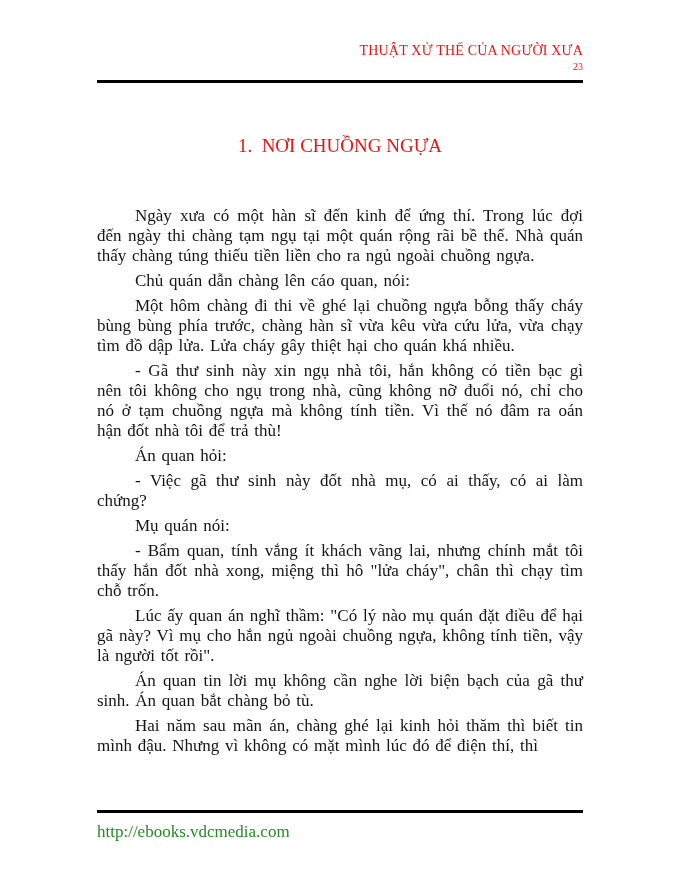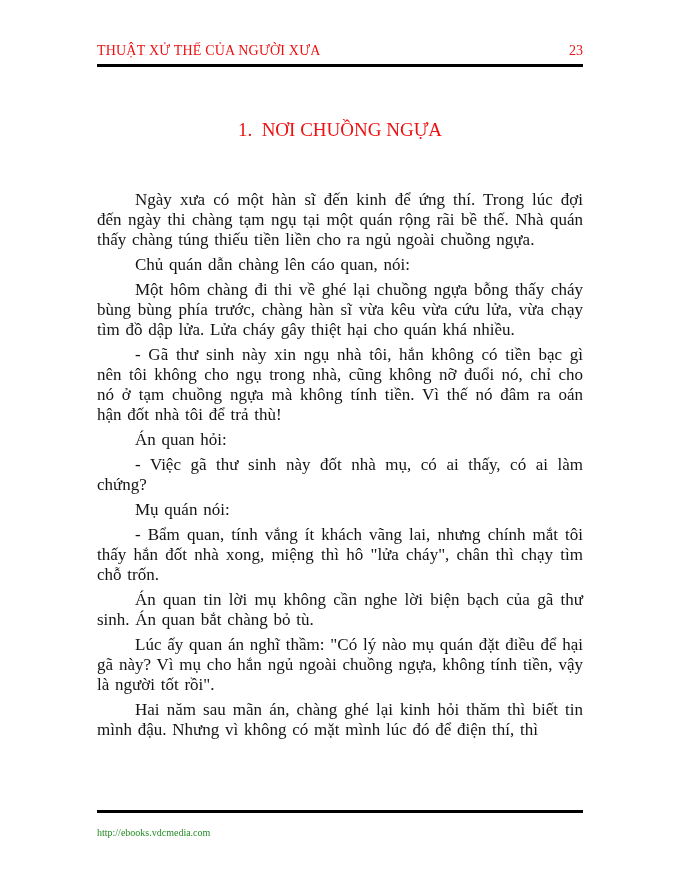--- a/index.html
+++ b/index.html
@@ -22,26 +22,27 @@
   .header {
     display: flex;
     justify-content: space-between;
     align-items: flex-end;
     margin-top: 43px;
     padding-bottom: 5px;
     border-bottom: 3px solid var(--rule-black, #000000);
     color: var(--accent-red, #ee1111);
     font-size: 14px;
     line-height: 16px;
+    flex-direction: column;
   }
   .header .running-title {
     letter-spacing: 0.2px;
   }
   .header .page-number {
-    font-size: 14px;
+    font-size: 10px;
   }
   .chapter-title {
     margin: 50px 0 0 0;
     text-align: center;
     font-weight: normal;
     font-size: 19px;
     line-height: 26px;
     color: var(--accent-red, #ee1111);
     white-space: pre-wrap;
   }
@@ -58,21 +59,21 @@
   }
   .footer {
     position: absolute;
     left: 97px;
     right: 97px;
     top: 810px;
     border-top: 3px solid var(--rule-black, #000000);
     padding-top: 9px;
   }
   .footer-link {
-    font-size: 10px;
+    font-size: 17px;
     color: var(--link-green, #228b22);
     text-decoration: none;
     cursor: pointer;
   }
 </style>
 </head>
 <body>
 
 <div class="page">
 
@@ -85,22 +86,22 @@
 
   <div class="story-body">
       <p>Ngày xưa có một hàn sĩ đến kinh để ứng thí. Trong lúc đợi đến ngày thi chàng tạm ngụ tại một quán rộng rãi bề thế. Nhà quán thấy chàng túng thiếu tiền liền cho ra ngủ ngoài chuồng ngựa.</p>
       <p>Chủ quán dẫn chàng lên cáo quan, nói:</p>
       <p>Một hôm chàng đi thi về ghé lại chuồng ngựa bỗng thấy cháy bùng bùng phía trước, chàng hàn sĩ vừa kêu vừa cứu lửa, vừa chạy tìm đồ dập lửa. Lửa cháy gây thiệt hại cho quán khá nhiều.</p>
       <p>- Gã thư sinh này xin ngụ nhà tôi, hắn không có tiền bạc gì nên tôi không cho ngụ trong nhà, cũng không nỡ đuổi nó, chỉ cho nó ở tạm chuồng ngựa mà không tính tiền. Vì thế nó đâm ra oán hận đốt nhà tôi để trả thù!</p>
       <p>Án quan hỏi:</p>
       <p>- Việc gã thư sinh này đốt nhà mụ, có ai thấy, có ai làm chứng?</p>
       <p>Mụ quán nói:</p>
       <p>- Bẩm quan, tính vắng ít khách vãng lai, nhưng chính mắt tôi thấy hắn đốt nhà xong, miệng thì hô "lửa cháy", chân thì chạy tìm chỗ trốn.</p>
+      <p>Lúc ấy quan án nghĩ thầm: "Có lý nào mụ quán đặt điều để hại gã này? Vì mụ cho hắn ngủ ngoài chuồng ngựa, không tính tiền, vậy là người tốt rồi".</p>
       <p>Án quan tin lời mụ không cần nghe lời biện bạch của gã thư sinh. Án quan bắt chàng bỏ tù.</p>
-      <p>Lúc ấy quan án nghĩ thầm: "Có lý nào mụ quán đặt điều để hại gã này? Vì mụ cho hắn ngủ ngoài chuồng ngựa, không tính tiền, vậy là người tốt rồi".</p>
       <p>Hai năm sau mãn án, chàng ghé lại kinh hỏi thăm thì biết tin mình đậu. Nhưng vì không có mặt mình lúc đó để điện thí, thì</p>
     </div>
 
   <div class="footer">
     <a class="footer-link">http://ebooks.vdcmedia.com</a>
   </div>
 
 </div>
 
 </body></html>

